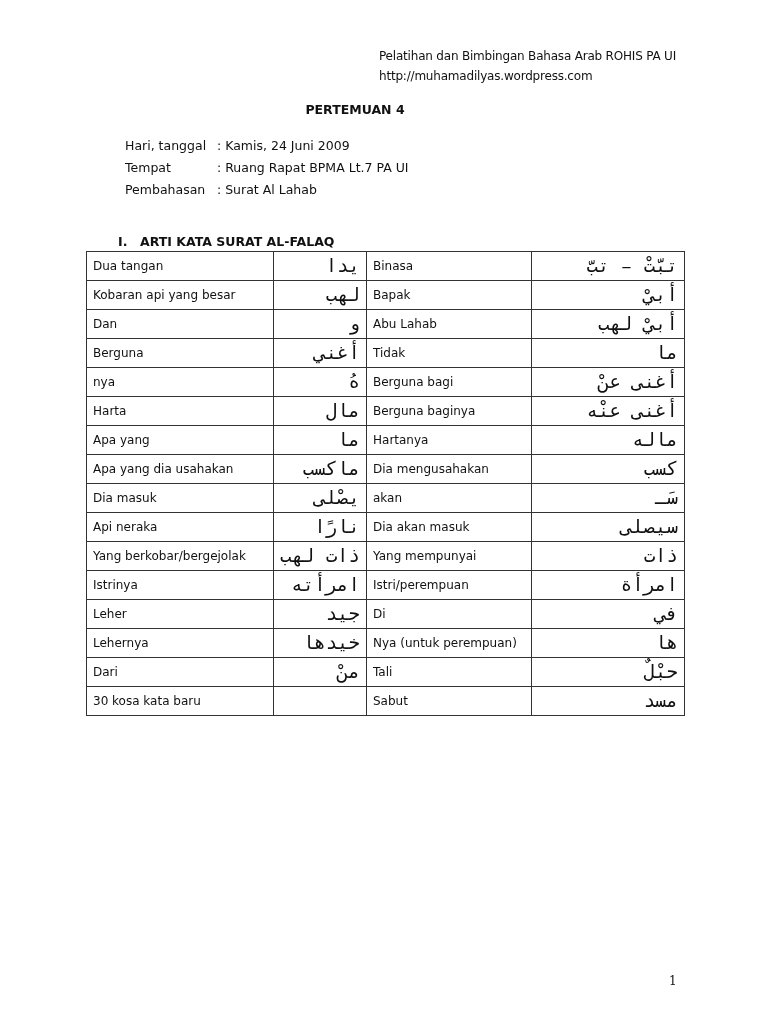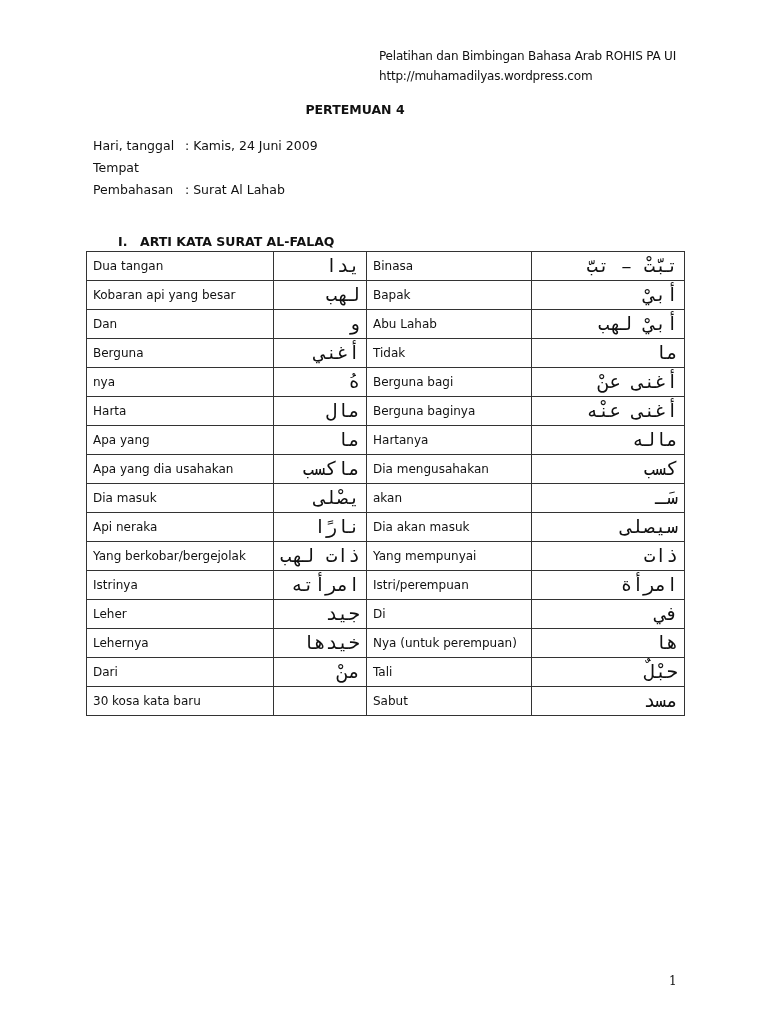--- a/index.html
+++ b/index.html
@@ -36,21 +36,21 @@
     padding-left: 10px;
     box-sizing: border-box;
   }
   .meta {
     position: absolute;
     left: 93px;
     top: 135px;
     font-size: 12.5px;
     line-height: 22px;
   }
-  .meta-row { display: flex; }
+  .meta-row { display: flex; margin-left: 32px; }
   .meta-label { width: 92px; }
   .section-heading {
     position: absolute;
     left: 118px;
     top: 234px;
     font-weight: bold;
     font-size: 12.5px;
     display: flex;
   }
   .section-heading .num { width: 22px; }
@@ -106,20 +106,21 @@
 
 <div class="doc-title">PERTEMUAN 4</div>
 
 <div class="meta">
   <div class="meta-row">
     <span class="meta-label">Hari, tanggal</span>
     <span>: Kamis, 24 Juni 2009</span>
   </div>
   <div class="meta-row">
     <span class="meta-label">Tempat</span>
+    <span>: Ruang Rapat BPMA Lt.7 PA UI</span>
   </div>
   <div class="meta-row">
     <span class="meta-label">Pembahasan</span>
     <span>: Surat Al Lahab</span>
   </div>
 </div>
 
 <div class="section-heading">
   <span class="num">I.</span>
   <span>ARTI KATA SURAT AL-FALAQ</span>

